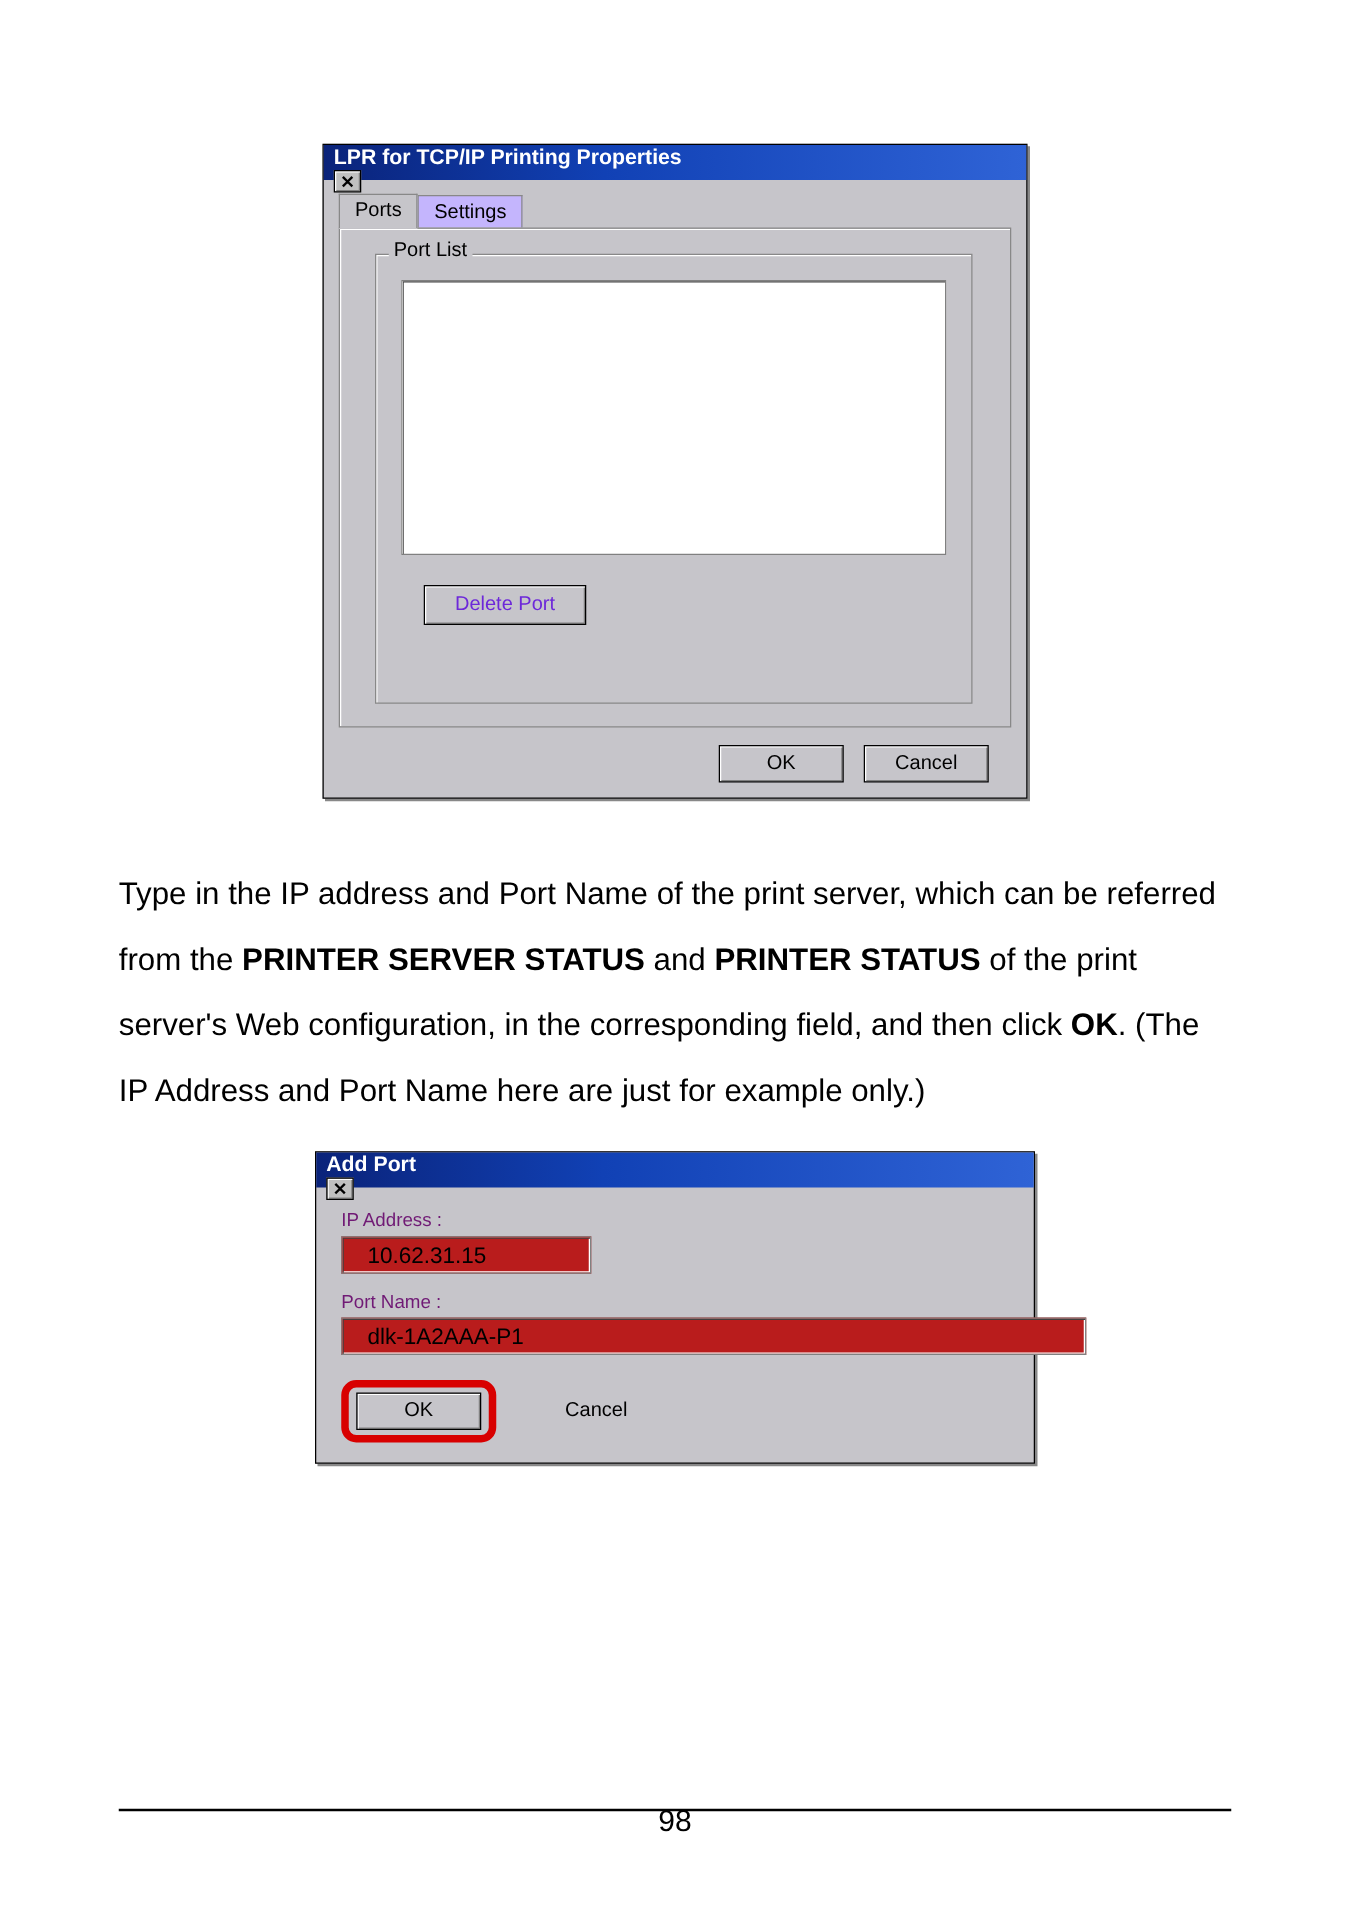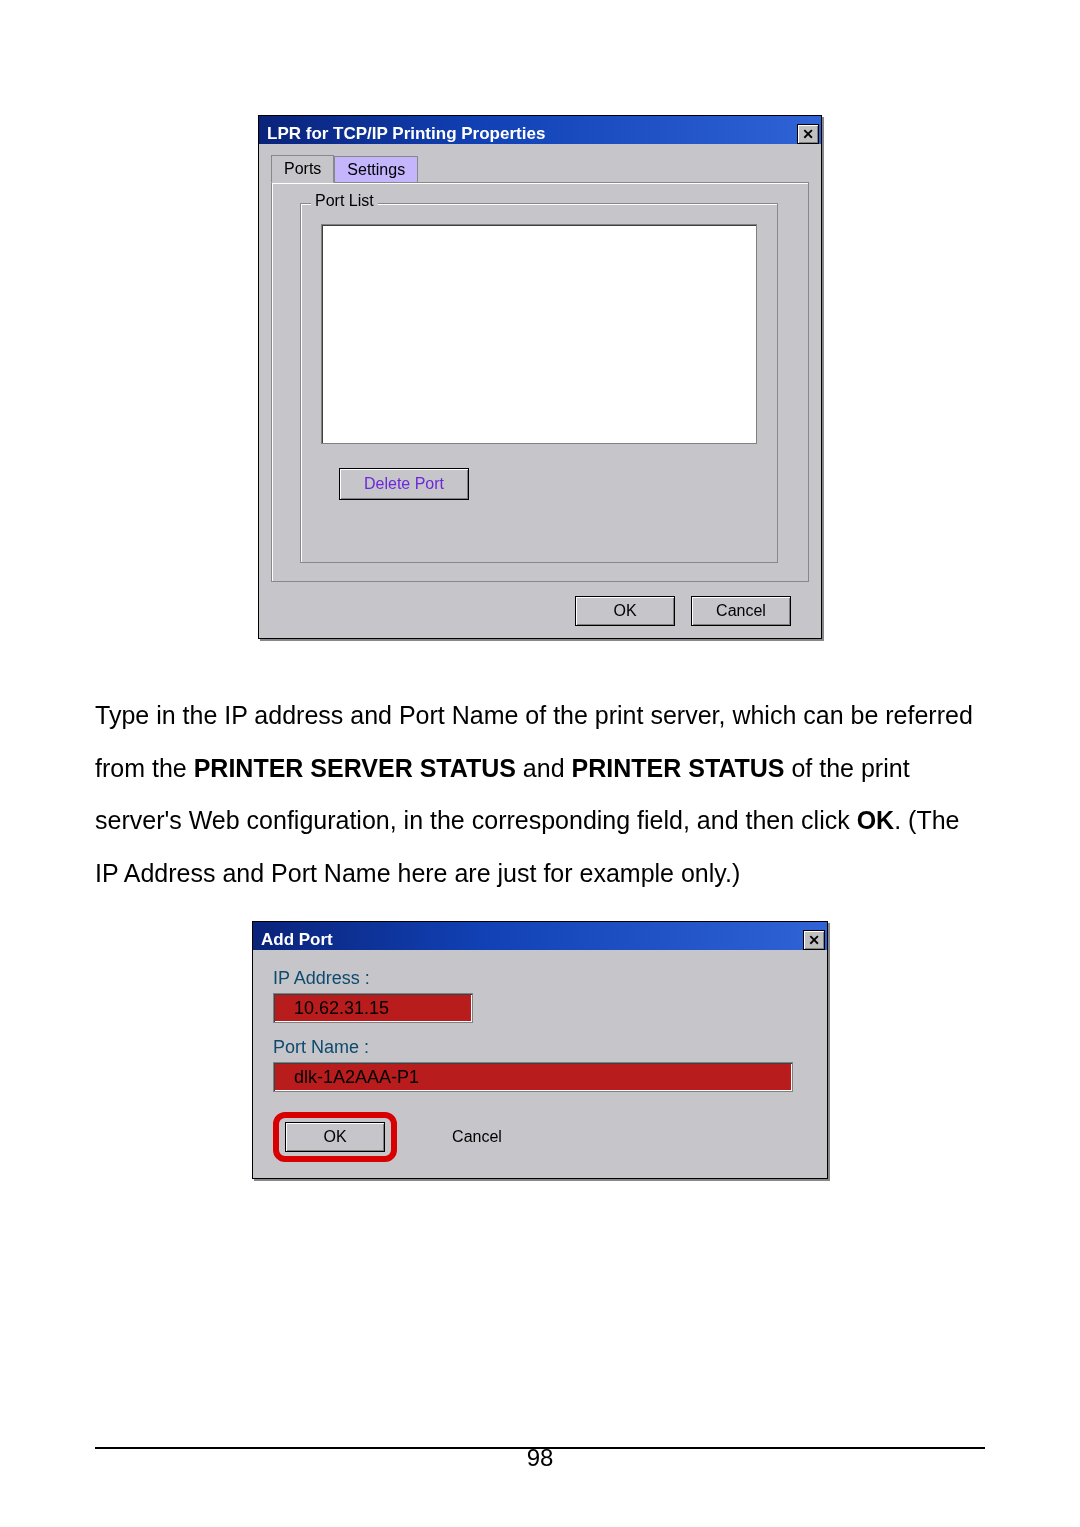--- a/index.html
+++ b/index.html
@@ -23,27 +23,28 @@
   .dlg1 {
     margin: 0 auto;
     width: 564px;
     border: 1px solid #000;
     background: #c6c5ca;
     box-shadow: 2px 2px 0 #888;
     margin-bottom: 50px;
   }
   .titlebar {
     display: flex;
-    align-items: flex-end;
+    align-items: flex-start;
     height: 28px;
     background: linear-gradient(90deg, #0a237a 0%, #1141b5 40%, #2f63d6 100%);
     color: #fff;
     font-size: 17px;
     font-weight: bold;
     padding: 0 2px 0 8px;
+    flex-direction: column;
   }
   .titlebar .spacer { flex: 1; }
   .closebtn {
     width: 22px;
     height: 20px;
     background: #c0c0c0;
     border: 1px solid #000;
     display: flex;
     align-items: center;
     justify-content: center;
@@ -148,36 +149,36 @@
     margin: 0 auto;
     width: 576px;
     border: 1px solid #000;
     background: #c6c5ca;
     box-shadow: 2px 2px 0 #888;
   }
   .dlgbody2 {
     padding: 18px 20px 16px 20px;
   }
   .fieldlbl {
-    font-size: 18px;
-    color: #0c4a6e;
+    font-size: 15px;
+    color: #701a75;
     margin-bottom: 4px;
   }
   .textinput {
     width: 200px;
     height: 30px;
     background: #b91c1c;
     border: 1px solid #808080;
     box-shadow: inset 1px 1px 0 #404040, inset -1px -1px 0 #fff;
     font-size: 18px;
     padding: 2px 20px;
     font-family: Arial;
     margin-bottom: 14px;
   }
-  .textinput.wide { width: 520px; }
+  .textinput.wide { width: 596px; }
   .dlg2-btnrow {
     display: flex;
     align-items: center;
     gap: 30px;
     margin-top: 6px;
   }
   
   .hr {
     position: absolute;
     left: 95px;

